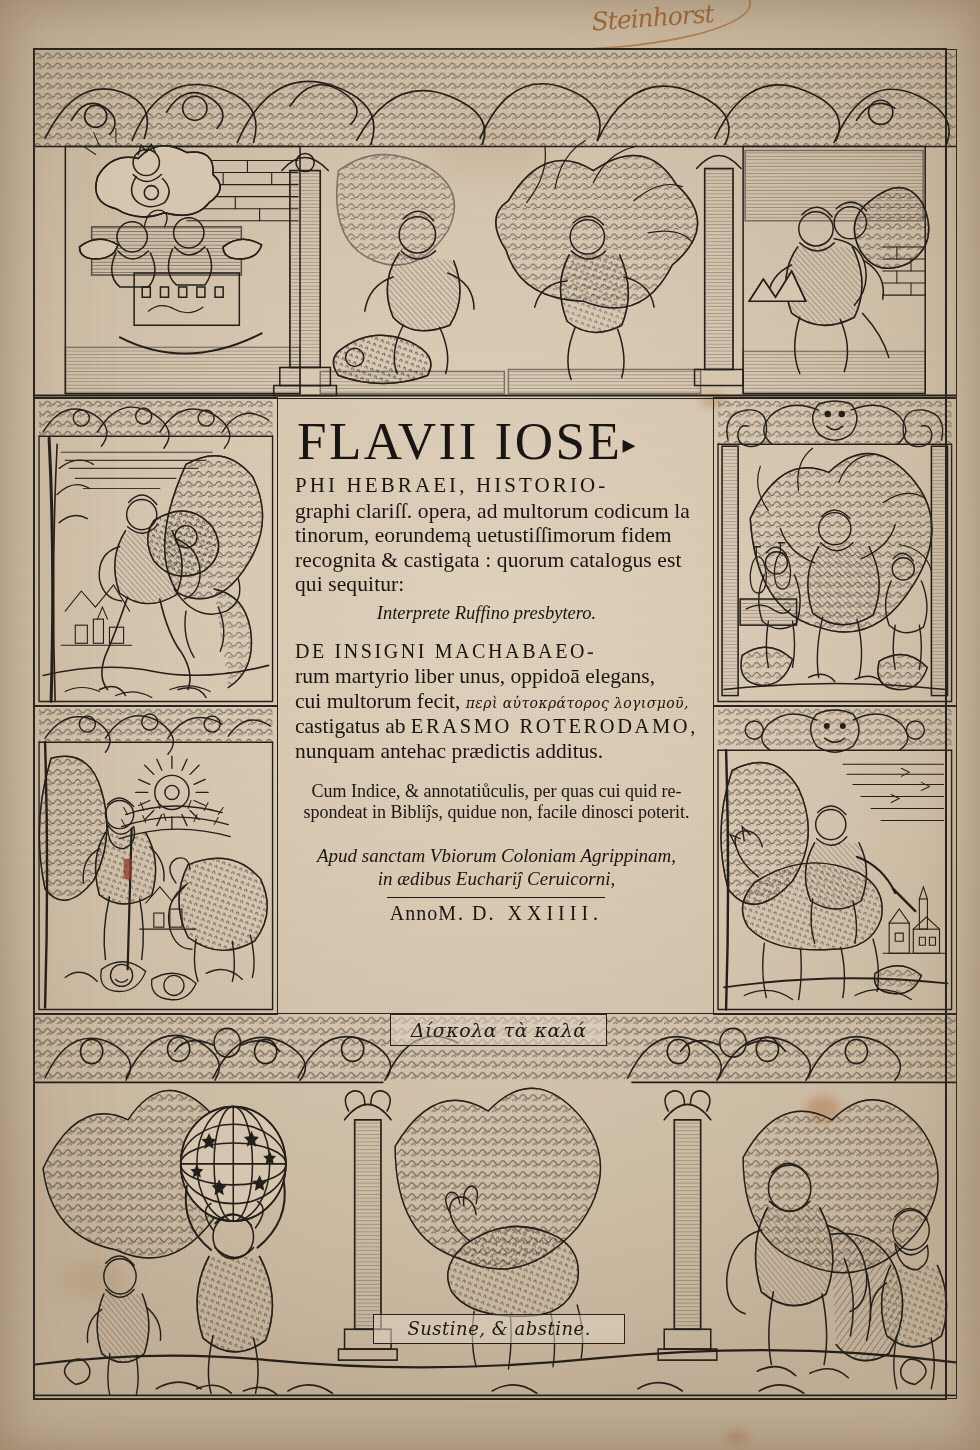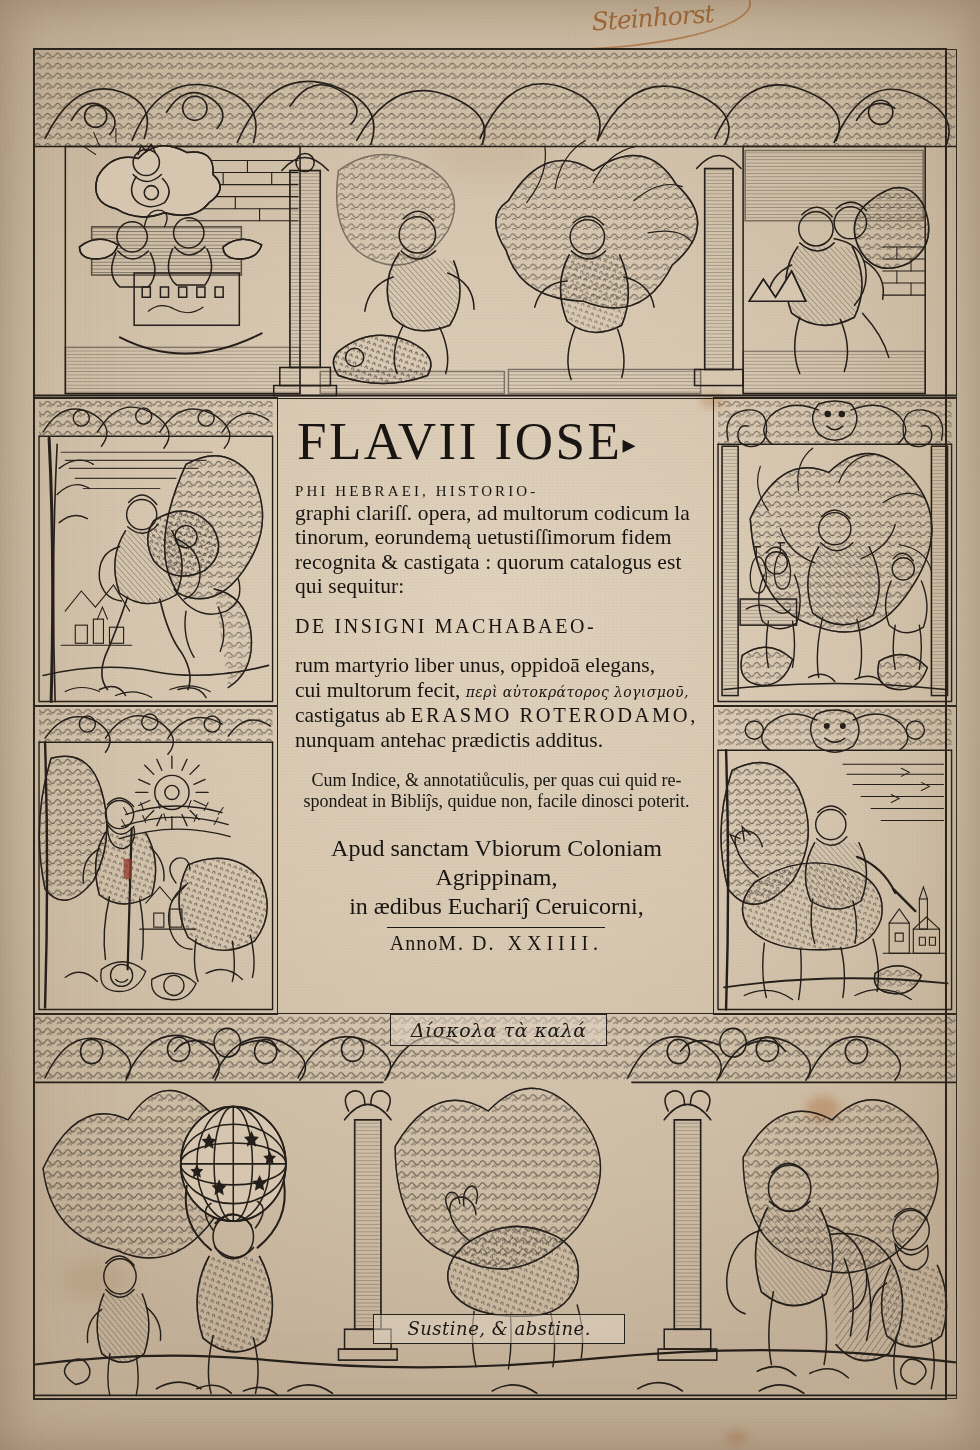--- a/index.html
+++ b/index.html
@@ -101,23 +101,23 @@
   .t-title {
     font-size: 53px;
     line-height: .96;
     letter-spacing: 2.5px;
     font-family: "Liberation Serif", serif;
     white-space: nowrap;
     margin-left: 2px;
   }
   .t-title .orn { font-size: 26px; vertical-align: 26%; letter-spacing: 0; }
   .t-caps {
-    font-size: 15px;
+    font-size: 21px;
     letter-spacing: 3.1px;
-    margin-top: 16px;
+    margin-top: 6px;
     white-space: nowrap;
   }
   .t-body {
     font-size: 21.5px;
     line-height: 1.14;
     letter-spacing: .1px;
     margin-top: 1px;
   }
   .t-body div { white-space: nowrap; }
   .catalog {
@@ -138,41 +138,42 @@
   }
   .t-sec-caps {
     font-size: 20px;
     letter-spacing: 2.6px;
     margin-top: 16px;
     white-space: nowrap;
   }
   .t-sec-body {
     font-size: 21.5px;
     line-height: 1.17;
-    margin-top: 15px;
+    margin-top: 1px;
   }
   .t-sec-body div { white-space: nowrap; }
   .greek {
     font-family: "DejaVu Serif", serif;
     font-style: italic;
     font-size: 14px;
     letter-spacing: .4px;
   }
   .spaced-caps { letter-spacing: 2.6px; font-size: 20.5px; }
   .t-index {
     margin-top: 17px;
     font-size: 18px;
     line-height: 1.16;
     text-align: center;
     padding: 0 4px;
   }
   .t-imprint {
     margin-top: 22px;
     text-align: center;
-    font-size: 24px;
+    font-style: italic;
+    font-size: 19px;
     line-height: 1.2;
   }
   .imprint-rule {
     width: 218px;
     height: 1.6px;
     background: #1d1a16;
     margin: 6px auto 4px;
   }
   .t-anno {
     text-align: center;
@@ -662,20 +663,21 @@
         <div class="t-caps">PHI HEBRAEI, HISTORIO-</div>
 
         <div class="t-body">
           <div>graphi clariſſ. opera, ad multorum codicum la</div>
           <div>tinorum, eorundemą uetustiſſimorum fidem</div>
           <div>recognita &amp; castigata : quorum catalogus est</div>
           <div>qui sequitur:</div>
         </div>
 
 
+        <div class="t-interp">Interprete Ruffino presbytero.</div>
 
         <div class="t-sec-caps">DE INSIGNI MACHABAEO-</div>
 
         <div class="t-sec-body">
           <div>rum martyrio liber unus, oppidoā elegans,</div>
           <div><span>cui multorum fecit,</span>
             <span class="greek">περὶ αὐτοκράτορος λογισμοῦ,</span></div>
           <div><span>castigatus ab</span>
             <span class="spaced-caps">ERASMO ROTERODAMO,</span></div>
           <div>nunquam antehac prædictis additus.</div>

